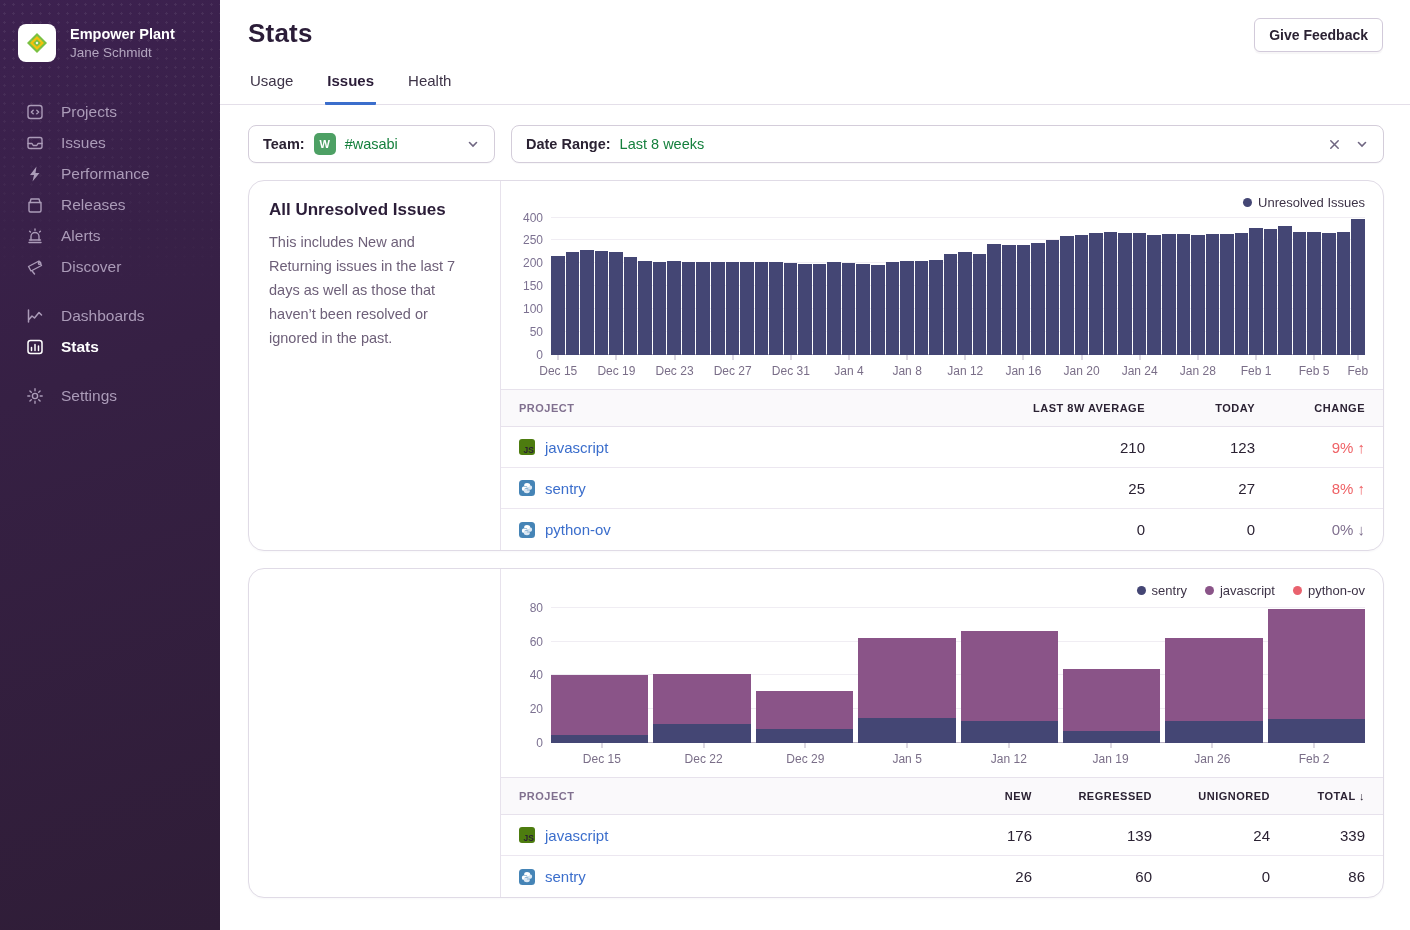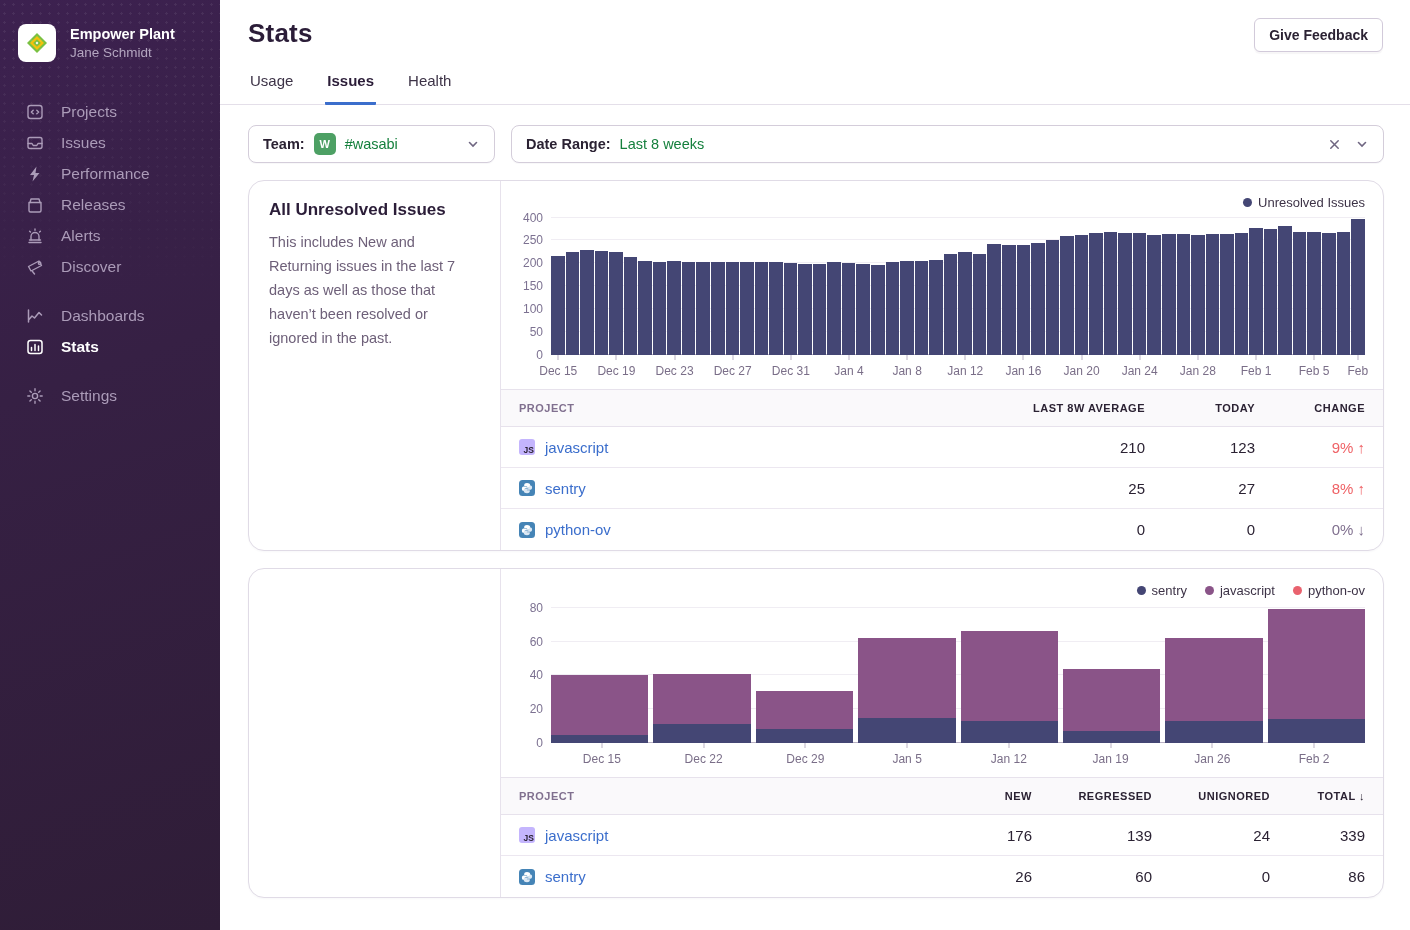--- a/index.html
+++ b/index.html
@@ -123,21 +123,21 @@
     height:37px; background:#faf9fb; font-size:11px; font-weight:700;
     letter-spacing:.5px; color:#80708f; border-bottom:1px solid #e7e2ec;
   }
   .tbody-row { height:41px; font-size:15px; }
   .cell-project { flex:1; display:flex; align-items:center; gap:10px; min-width:0; }
   .cell-num { text-align:right; color:#2b2233; }
   .c1 { width:150px; } .c2 { width:110px; } .c3 { width:110px; }
   .d1 { width:95px; } .d2 { width:120px; } .d3 { width:118px; } .d4 { width:95px; }
   .proj-link { color:#3b6ecc; text-decoration:none; cursor:pointer; }
   .proj-icon { width:16px; height:16px; flex:0 0 16px; border-radius:3px; position:relative; }
-  .js-icon { background:#c4b5fd; }
+  .js-icon { background:#4d7c0f; }
   .js-icon span {
     position:absolute; right:1px; bottom:0px; font-size:8.5px; font-weight:700; color:#2b2233;
     font-family:"Liberation Sans",sans-serif;
   }
   .change-up { color:#ef6266; }
   .change-muted { color:#80708f; }
 </style>
 </head>
 <body>
 

